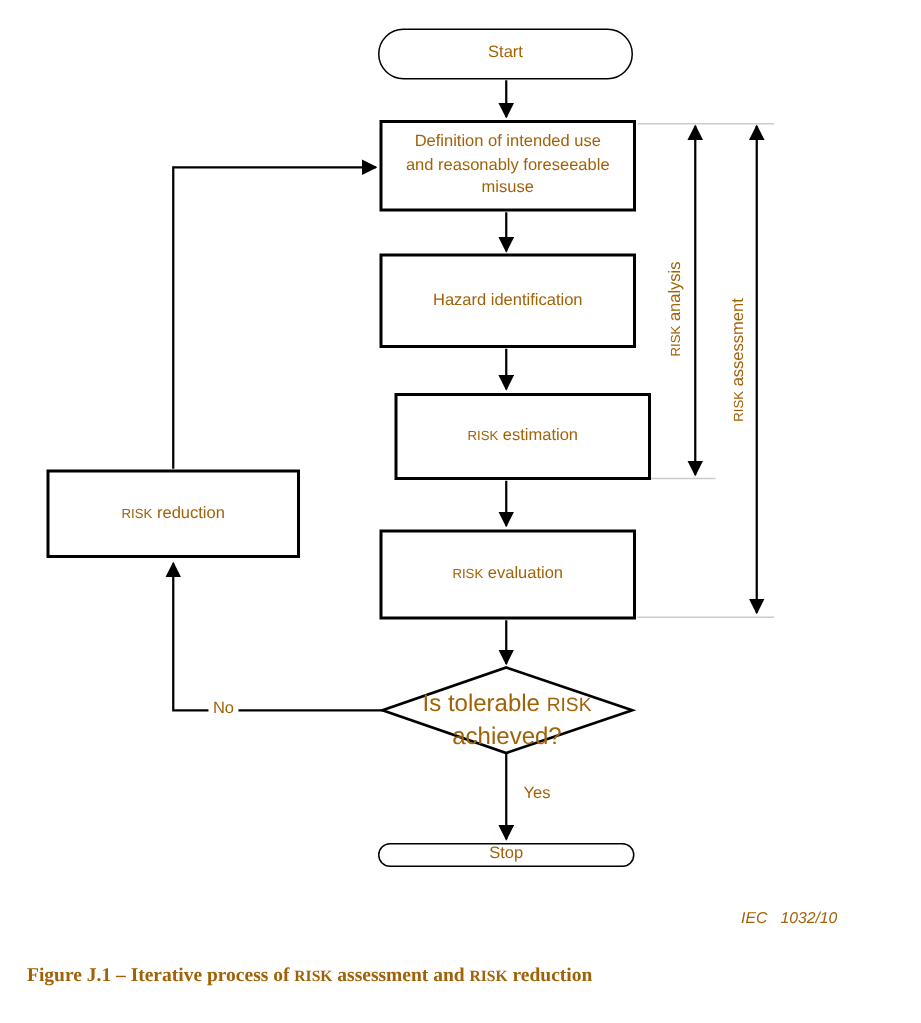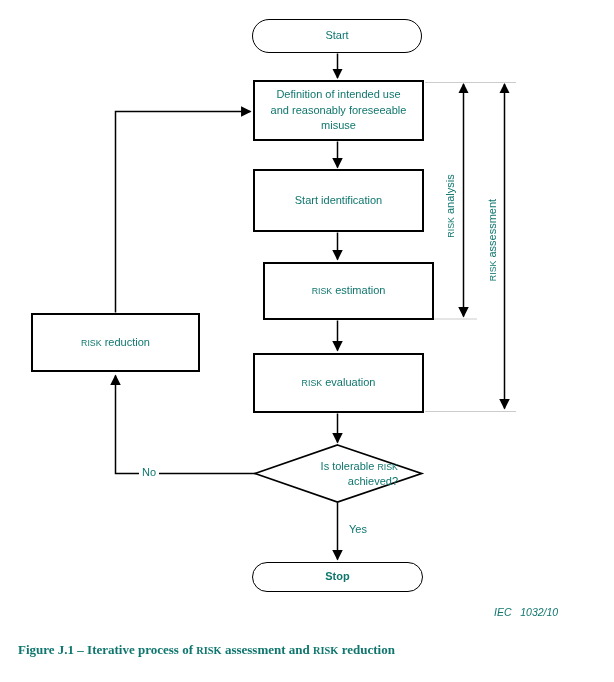--- a/index.html
+++ b/index.html
@@ -2,43 +2,43 @@
 <html><head>
 <meta charset="utf-8">
 <style>
   html, body { margin: 0; padding: 0; background: #ffffff; }
   .page {
     position: relative;
     width: 614px;
     height: 682px;
     background: #ffffff;
     font-family: "Liberation Sans", sans-serif;
-    color: #0f766e;
+    color: #a16207;
     overflow: hidden;
   }
   .connectors { position: absolute; left: 0; top: 0; }
   .node {
     position: absolute;
     box-sizing: border-box;
     display: flex;
     align-items: center;
     justify-content: center;
     text-align: center;
     background: #ffffff;
     border: 2px solid #000000;
     font-size: 11px;
     line-height: 1.4;
   }
   .terminator { border-width: 1.4px; border-radius: 17px; }
   .node .lbl { display: inline-block; }
   .decision-label {
     position: absolute;
     left: 278px; top: 459px; width: 120px;
-    text-align: right;
-    font-size: 11px; line-height: 1.4;
+    text-align: center;
+    font-size: 16px; line-height: 1.4;
     background: transparent;
   }
   .edge-label {
     position: absolute;
     transform: translate(-50%, -50%);
     background: #ffffff;
     padding: 0 3px;
     font-size: 11px;
     white-space: nowrap;
     margin-left: 20px;
@@ -101,38 +101,38 @@
 
   <div class="node terminator" style="left:252px; top:19px; width:170px; height:34px;">
     <span class="lbl">Start</span>
   </div>
 
   <div class="node" style="left:253px; top:80px; width:171px; height:61px;">
     <span class="lbl" style="width:136px;">Definition of intended use and reasonably foreseeable misuse</span>
   </div>
 
   <div class="node" style="left:253px; top:169px; width:171px; height:63px;">
-    <span class="lbl">Start identification</span>
+    <span class="lbl">Hazard identification</span>
   </div>
 
   <div class="node" style="left:263px; top:262px; width:171px; height:58px;">
     <span class="lbl"><span class="sc">RISK</span> estimation</span>
   </div>
 
   <div class="node" style="left:253px; top:353px; width:171px; height:60px;">
     <span class="lbl"><span class="sc">RISK</span> evaluation</span>
   </div>
 
   <div class="node" style="left:31px; top:313px; width:169px; height:59px;">
     <span class="lbl"><span class="sc">RISK</span> reduction</span>
   </div>
 
   <div class="decision-label">Is tolerable <span class="sc">RISK</span> achieved?</div>
 
-  <div class="node terminator" style="left:252px; top:562px; width:171px; height:30px;font-weight:bold;">
+  <div class="node terminator" style="left:252px; top:562px; width:171px; height:16px;">
     <span class="lbl">Stop</span>
   </div>
 
   <div class="edge-label" style="left:338px; top:529px;">Yes</div>
   <div class="edge-label" style="left:129px; top:472px;">No</div>
 
   <div class="rot-label" style="left:450px; top:206px;"><span class="sc">RISK</span> analysis</div>
   <div class="rot-label" style="left:492px; top:240px;"><span class="sc">RISK</span> assessment</div>
 
   <div class="credit">IEC   1032/10</div>

